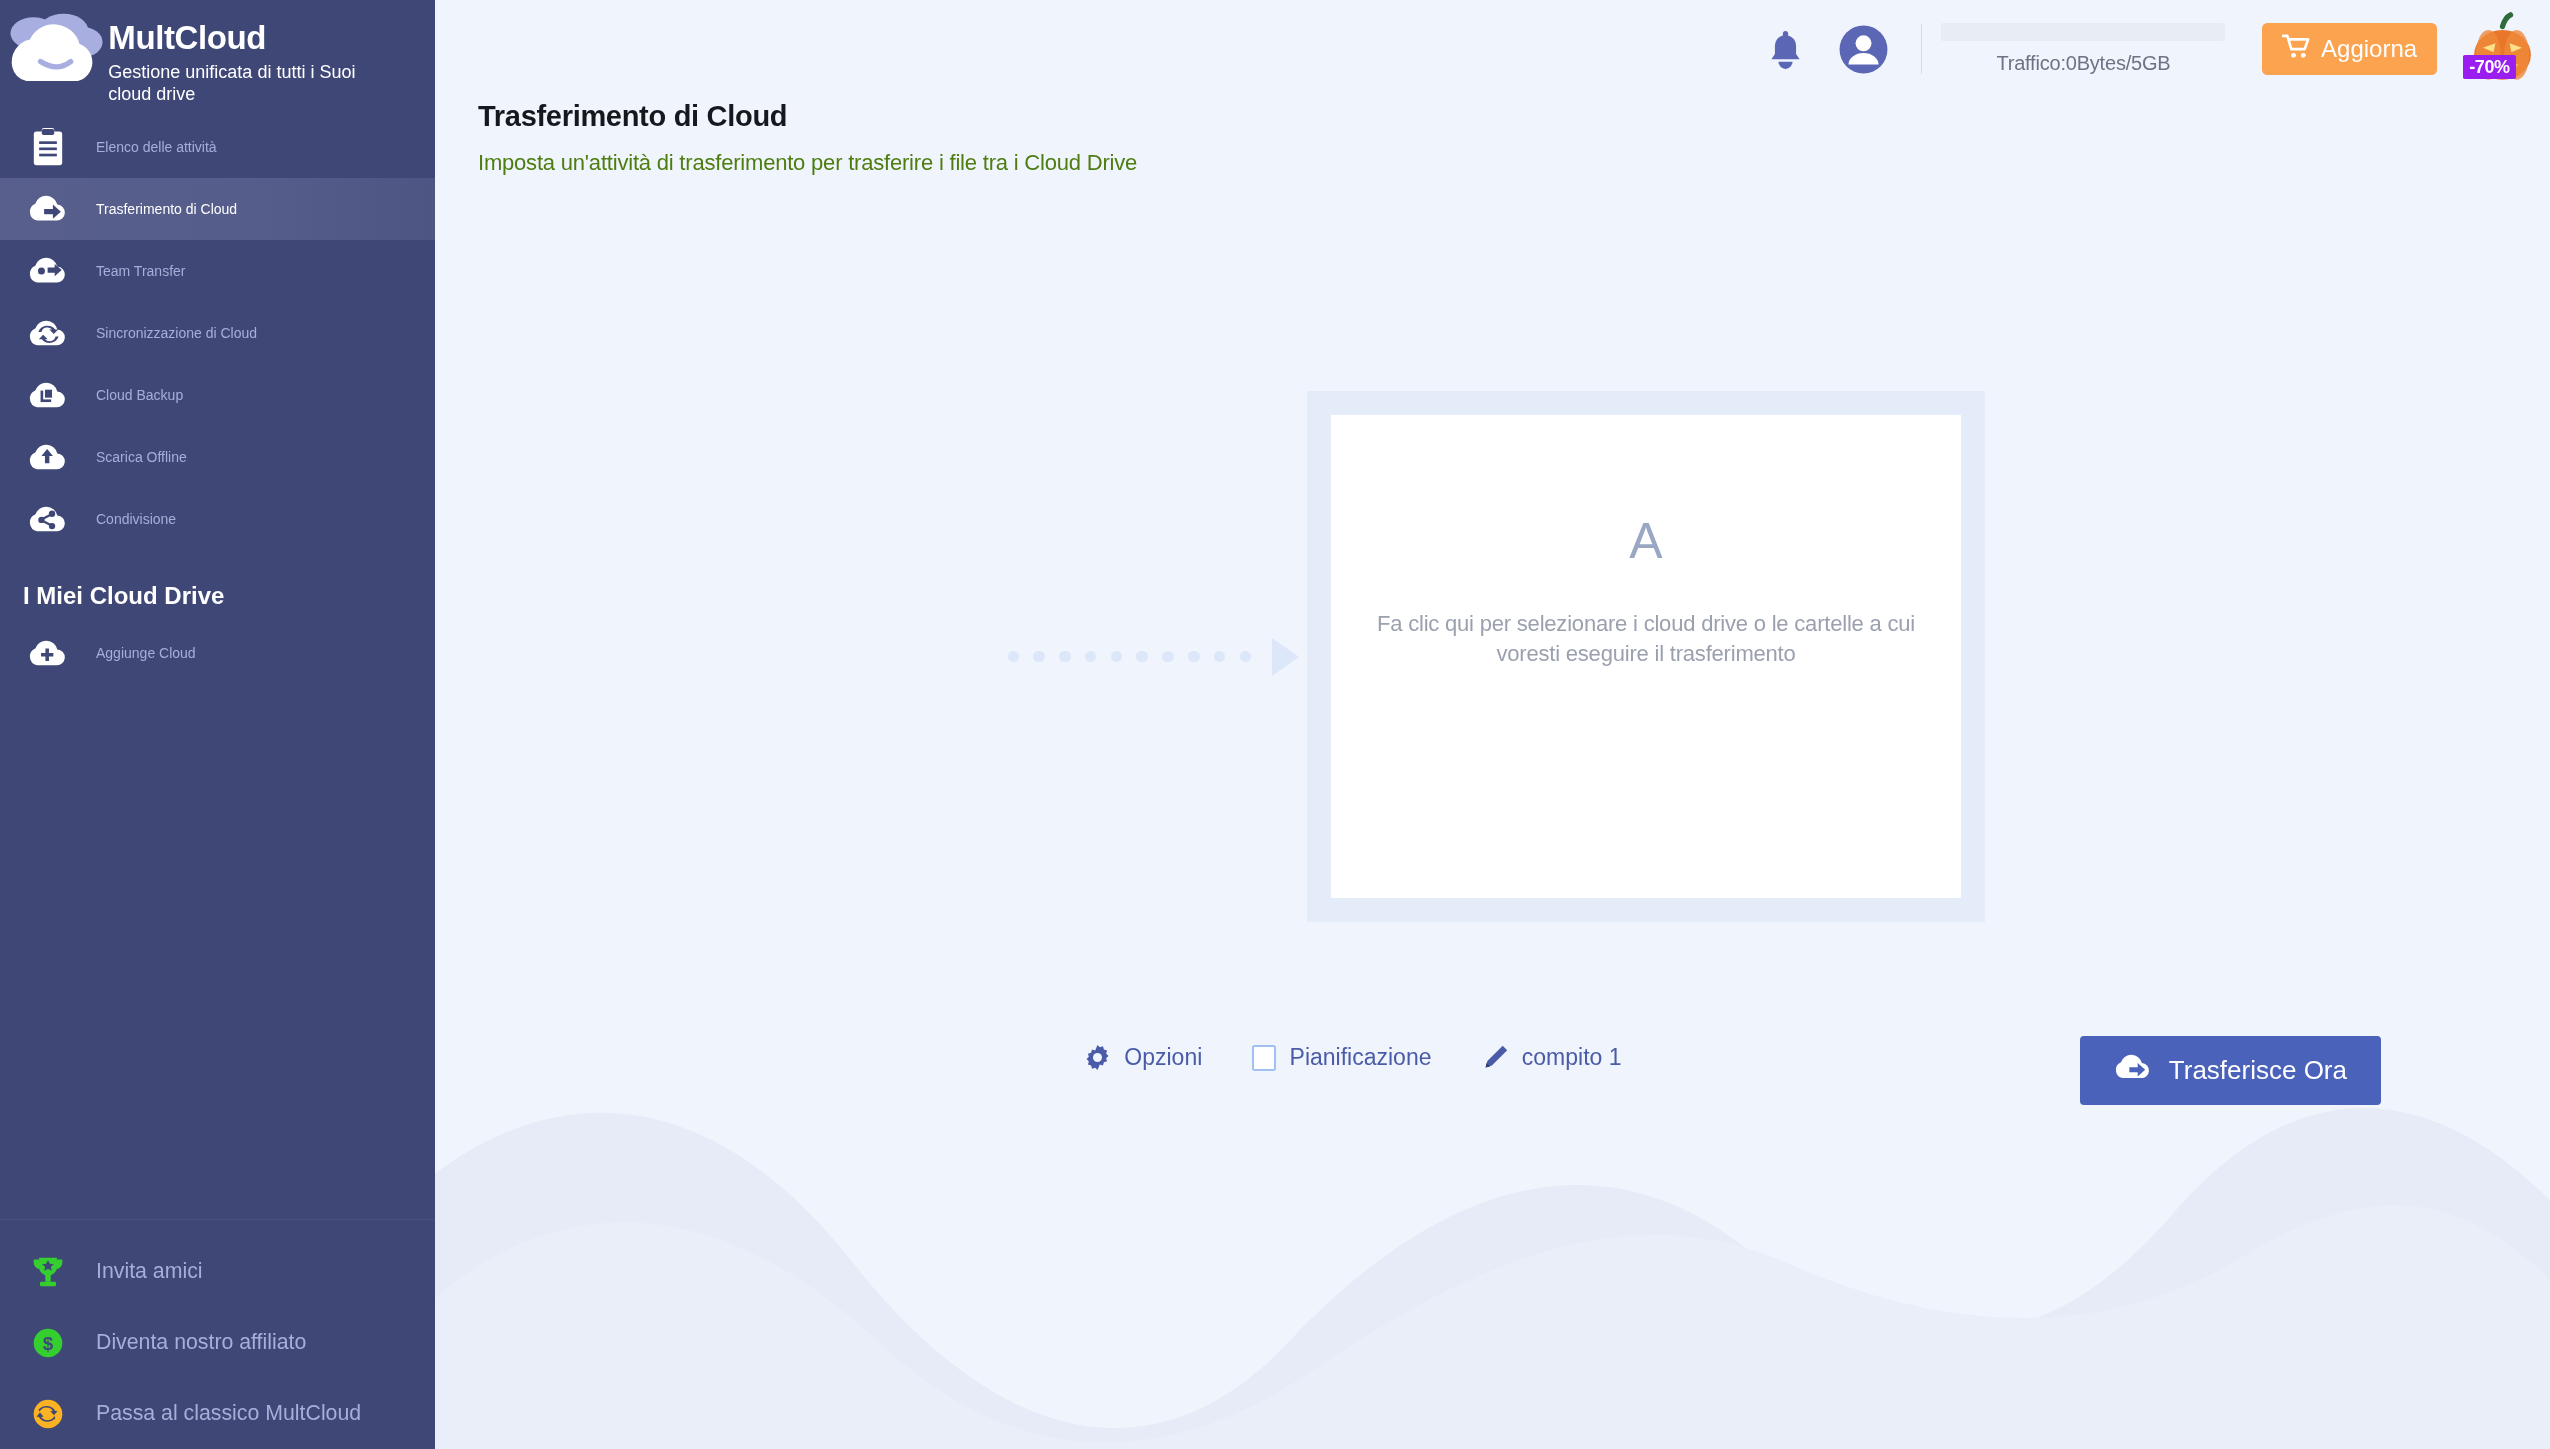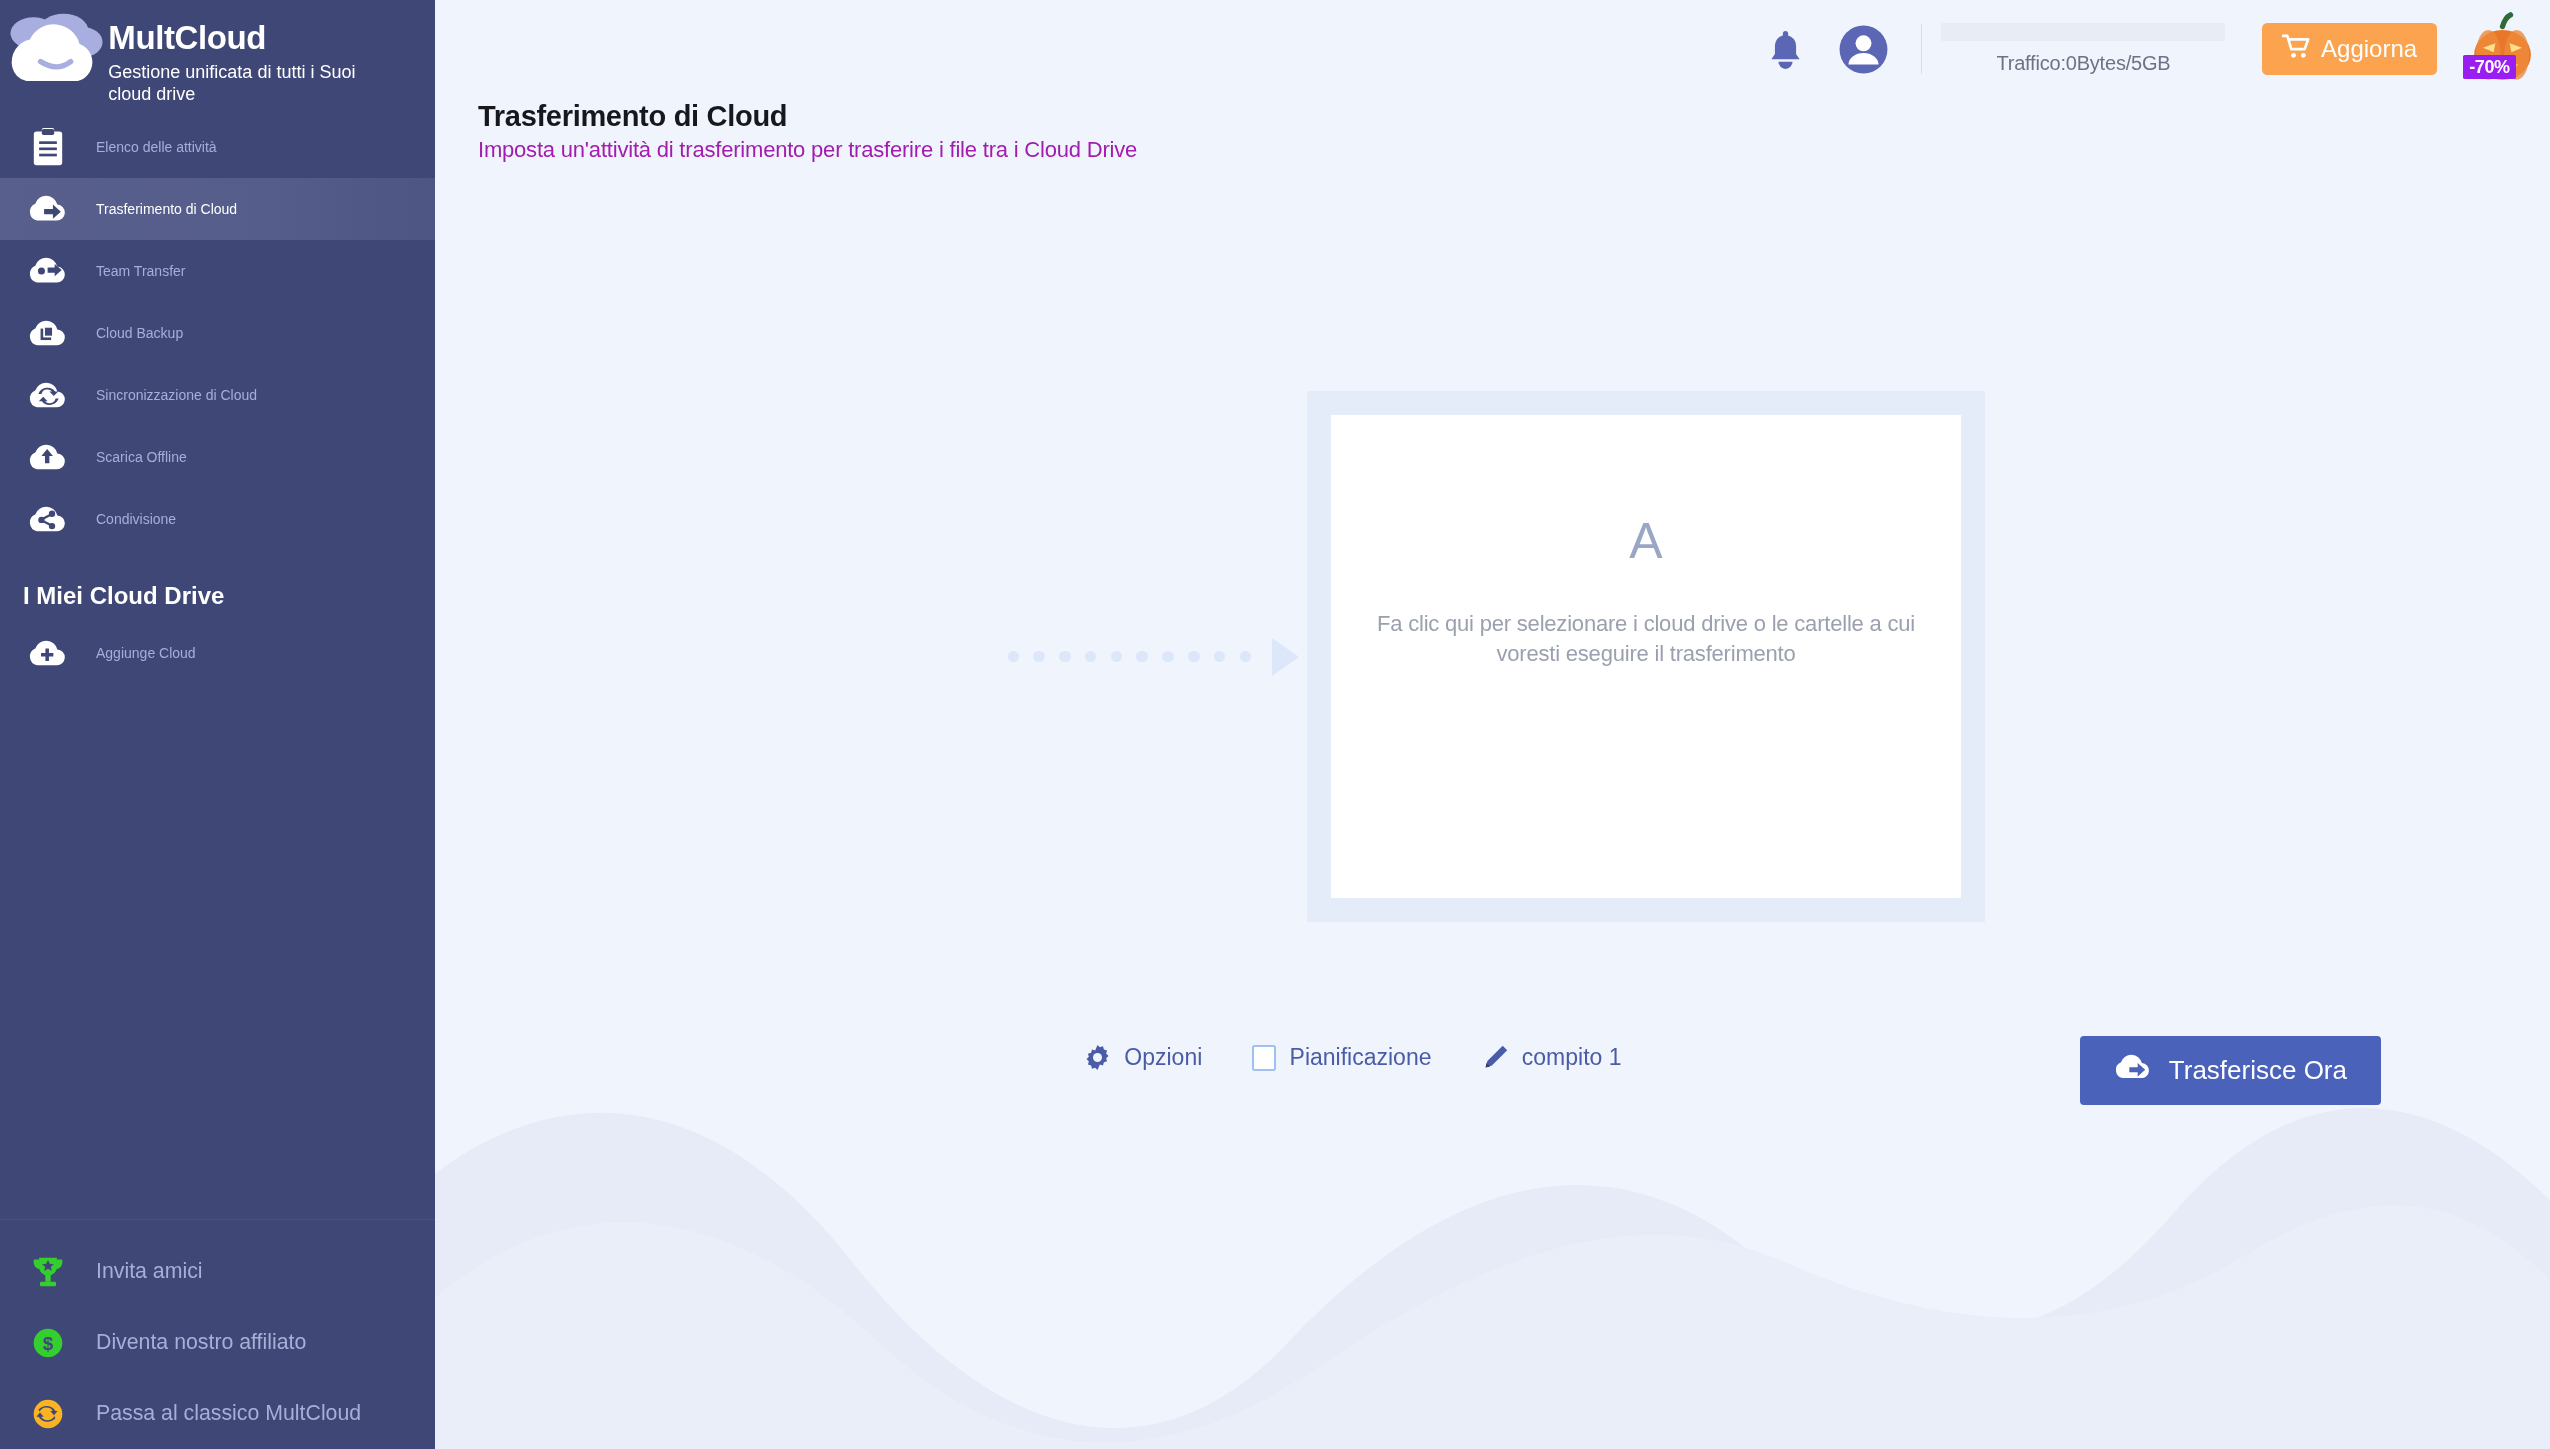--- a/index.html
+++ b/index.html
@@ -93,21 +93,21 @@
   .promo { margin-left: 30px; width: 71px; height: 75px; position: relative; cursor:pointer; }
   .promo-badge {
     position:absolute; left:-3.6px; bottom: 7.1px;
     background:#9b1ef0; color:#fff; font-size:18px; font-weight:bold;
     padding: 1.8px 6.2px; border-radius:1.8px; letter-spacing:-0.4px;
   }
 
   
   .page-head { position:absolute; left:43px; top: 100px; }
   .page-title { font-size: 29px; font-weight: bold; color:#16181d; letter-spacing:-0.3px;}
-  .page-sub { font-size: 22px; color:#a21caf; margin-top: 4px; letter-spacing:-0.2px;}
+  .page-sub { font-size: 22px; color:#4d7c0f; margin-top: 17px; letter-spacing:-0.2px;}
 
   
   .panels {
     position:absolute; left: 0; top: 391px;
     width: 2115px; height: 533px;
     display:flex; align-items:flex-start; justify-content:center;
   }
   .drop-frame {
     width: 678px; height: 531px;
     background:#e4ecf9; padding: 24px;
@@ -208,37 +208,37 @@
         <path d="M22 13 h8 v-4 l8 7 l-8 7 v-4 h-8z" fill="#3f4776"></path>
       </svg>
     </span>
     <span class="nav-label">Team Transfer</span>
   </div>
 
   <div class="nav-item">
     <span class="nav-ico">
       <svg width="41" height="30" viewBox="0 0 46 34">
         <path d="M10 31 a10 10 0 0 1 -2 -19 a13 13 0 0 1 25 1 a9 9 0 0 1 -1 18z" fill="#fff"></path>
+        <path d="M15 16 a7 7 0 0 1 12 -3 l-3 0 l5 5 l5 -5 l-3.5 0 a11 11 0 0 0 -19 3z" fill="#3f4776"></path>
+        <path d="M31 21 a7 7 0 0 1 -12 3 l3 0 l-5 -5 l-5 5 l3.5 0 a11 11 0 0 0 19 -3z" fill="#3f4776"></path>
+      </svg>
+    </span>
+    <span class="nav-label">Sincronizzazione di Cloud</span>
+  </div>
+
+  <div class="nav-item">
+    <span class="nav-ico">
+      <svg width="41" height="30" viewBox="0 0 46 34">
+        <path d="M10 31 a10 10 0 0 1 -2 -19 a13 13 0 0 1 25 1 a9 9 0 0 1 -1 18z" fill="#fff"></path>
         <rect x="14" y="12" width="12" height="13" fill="#3f4776"></rect>
         <rect x="17" y="9" width="12" height="13" fill="#fff"></rect>
         <rect x="19" y="11" width="8" height="9" fill="#3f4776"></rect>
       </svg>
     </span>
     <span class="nav-label">Cloud Backup</span>
-  </div>
-
-  <div class="nav-item">
-    <span class="nav-ico">
-      <svg width="41" height="30" viewBox="0 0 46 34">
-        <path d="M10 31 a10 10 0 0 1 -2 -19 a13 13 0 0 1 25 1 a9 9 0 0 1 -1 18z" fill="#fff"></path>
-        <path d="M15 16 a7 7 0 0 1 12 -3 l-3 0 l5 5 l5 -5 l-3.5 0 a11 11 0 0 0 -19 3z" fill="#3f4776"></path>
-        <path d="M31 21 a7 7 0 0 1 -12 3 l3 0 l-5 -5 l-5 5 l3.5 0 a11 11 0 0 0 19 -3z" fill="#3f4776"></path>
-      </svg>
-    </span>
-    <span class="nav-label">Sincronizzazione di Cloud</span>
   </div>
 
   <div class="nav-item">
     <span class="nav-ico">
       <svg width="41" height="30" viewBox="0 0 46 34">
         <path d="M10 31 a10 10 0 0 1 -2 -19 a13 13 0 0 1 25 1 a9 9 0 0 1 -1 18z" fill="#fff"></path>
         <path d="M17 22 h5 v-8 h4 l-6.5 -8 l-6.5 8 h4z" fill="#3f4776" transform="translate(2,2)"></path>
       </svg>
     </span>
     <span class="nav-label">Scarica Offline</span>

